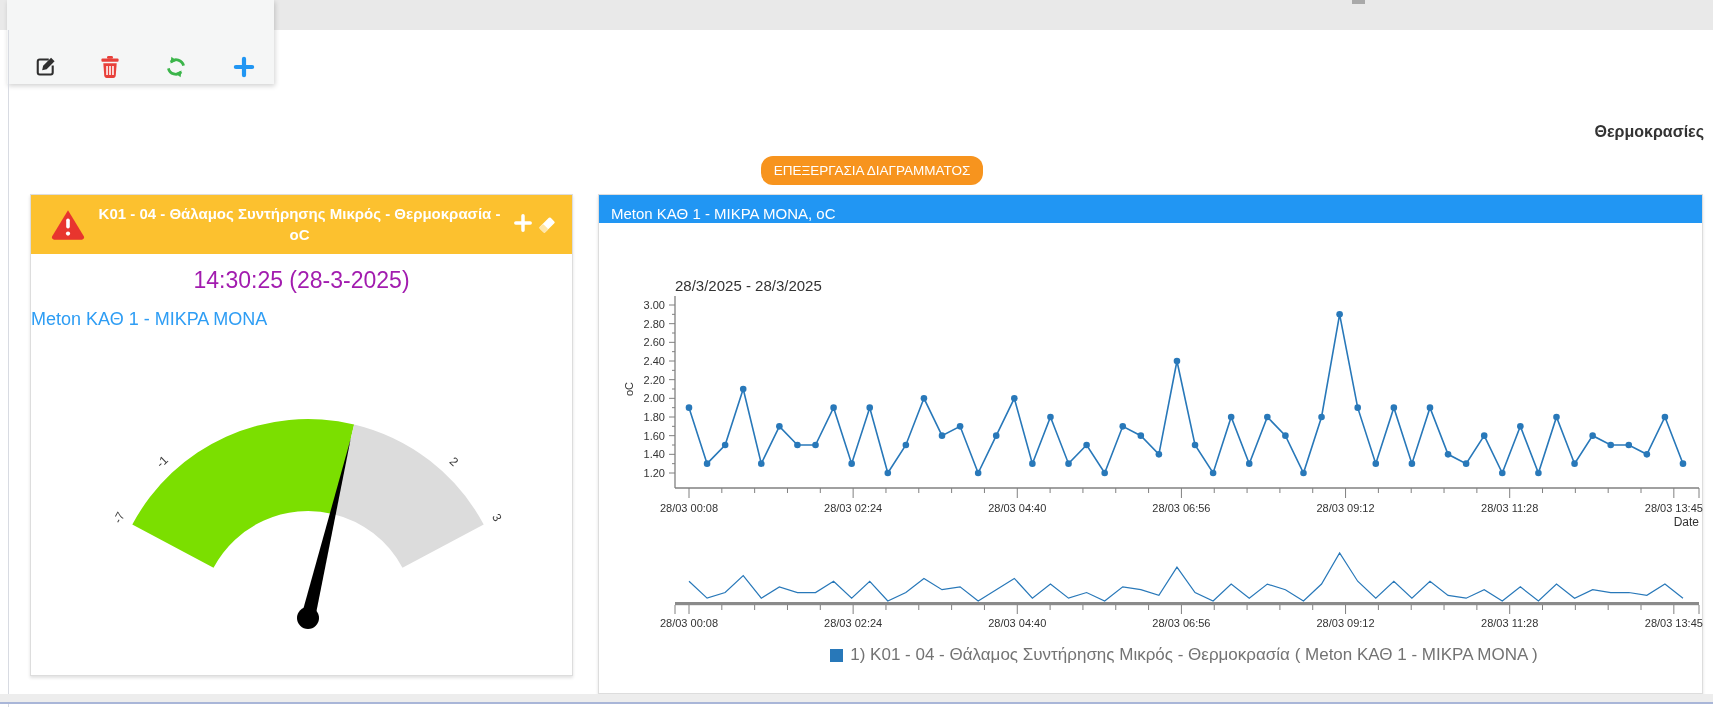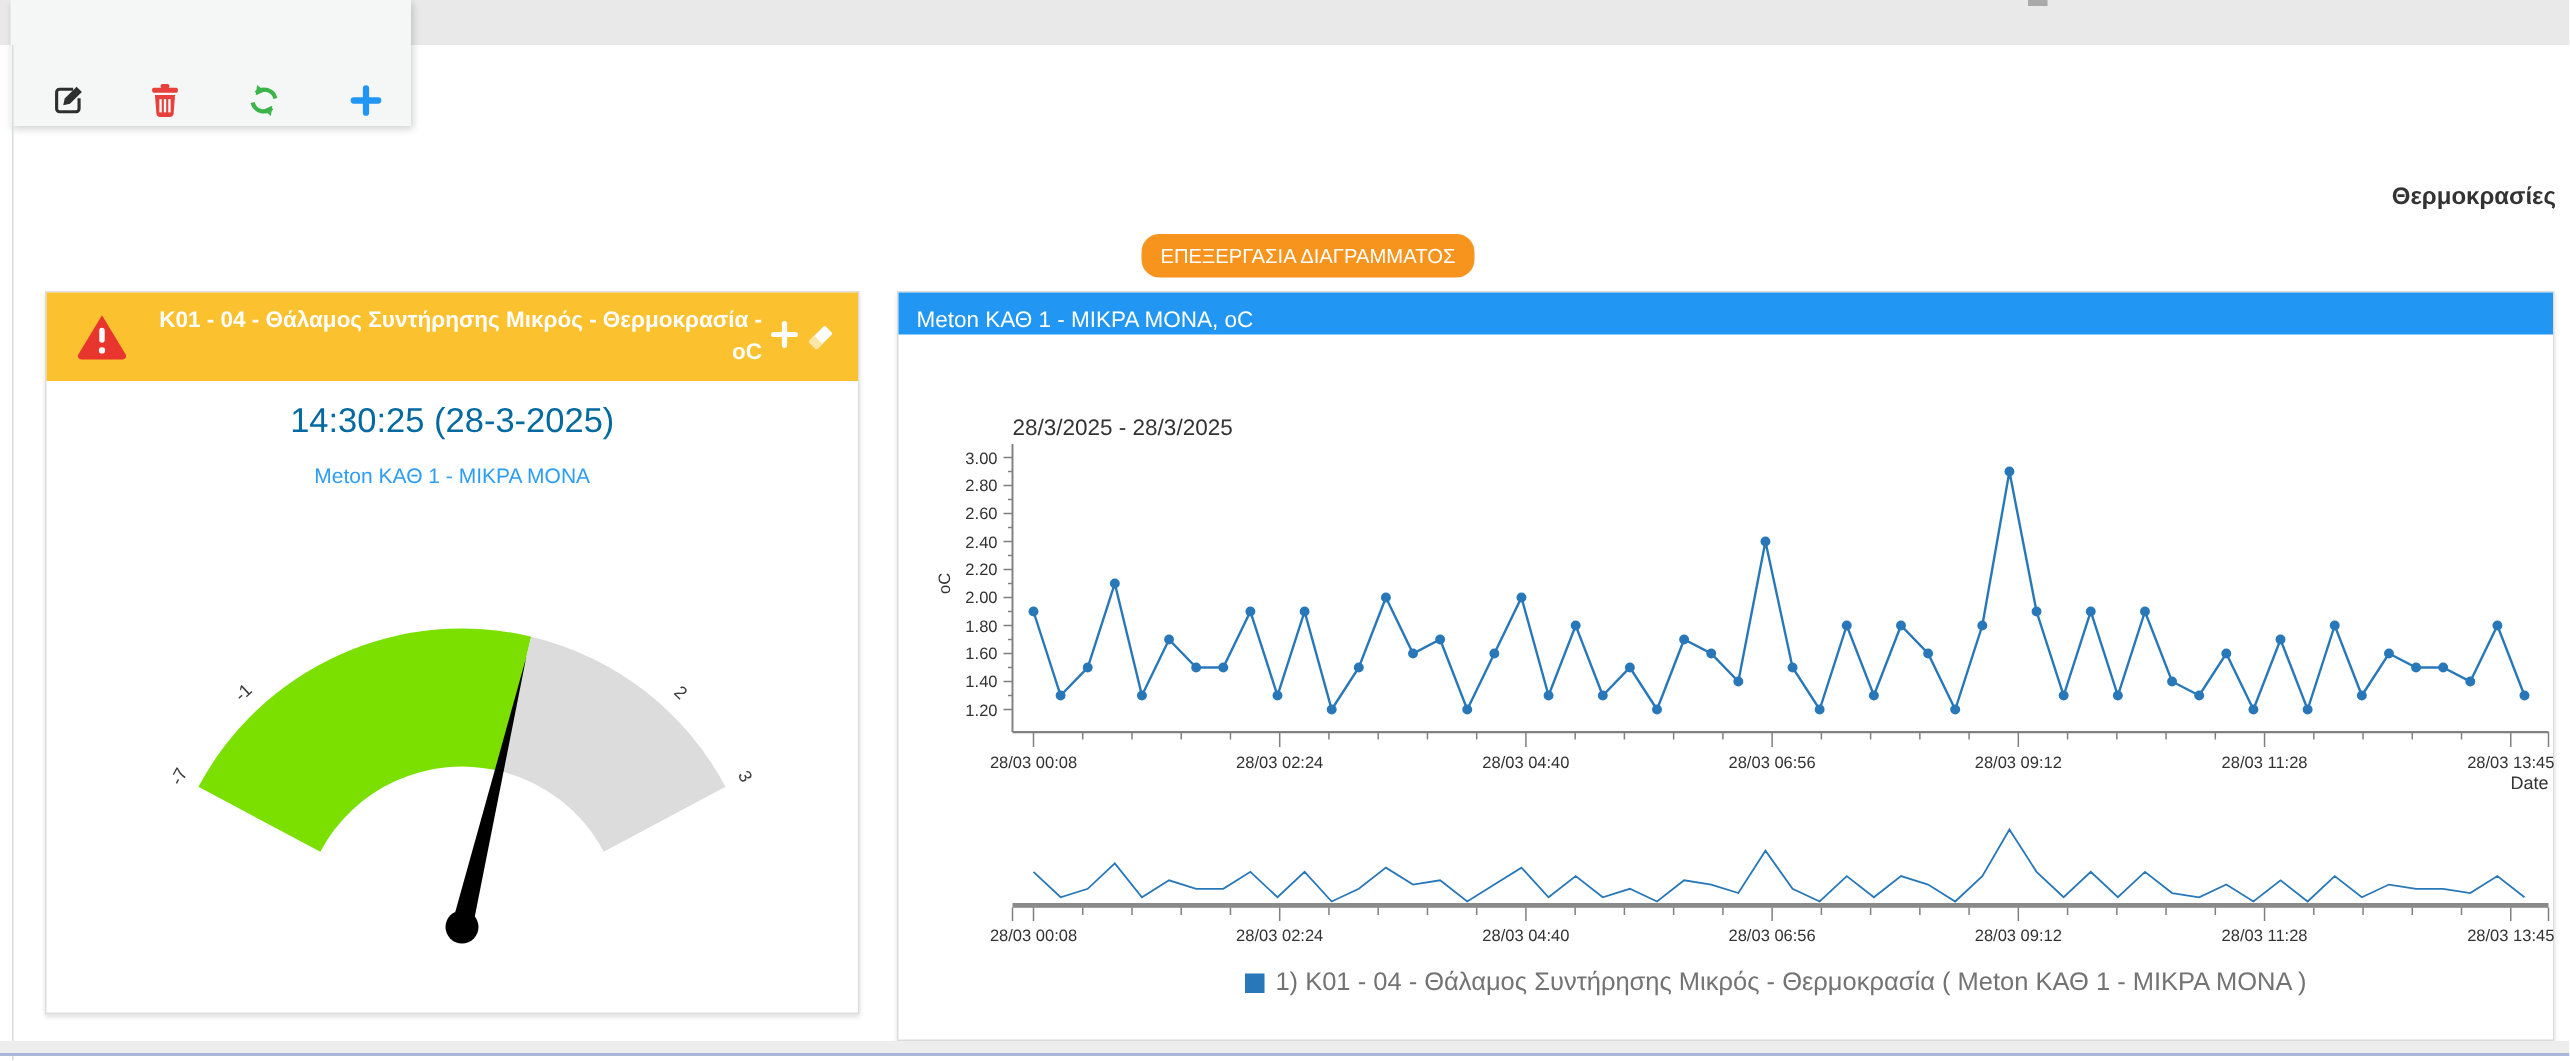--- a/index.html
+++ b/index.html
@@ -21,27 +21,27 @@
   #page-title{left:40px;top:123px;width:1664px;text-align:right;font-size:16px;
               font-weight:bold;color:#333;}
   #edit-btn-wrap{left:40px;top:156px;width:1664px;text-align:center;}
   #edit-chart-button{display:inline-block;background:#f7941e;color:#fff;font-size:13.5px;
                      padding:7px 13px;border-radius:12px;border:none;cursor:pointer;
                      font-family:"Liberation Sans",sans-serif;}
   
   #gauge-card{left:30px;top:194px;width:543px;height:482px;background:#fff;
               border:1px solid #ddd;box-shadow:0 2px 3px rgba(0,0,0,.12);box-sizing:border-box;}
   #gauge-card-header{display:flex;align-items:center;height:59px;background:#fcc12f;color:#fff;}
-  #gauge-card-title{flex:1;text-align:right;font-size:15px;font-weight:bold;line-height:1.35;
+  #gauge-card-title{flex:1;text-align:center;font-size:15px;font-weight:bold;line-height:1.35;
                     padding:0 6px;}
   .hdr-icon{width:22px;height:22px;cursor:pointer;flex:none;}
   #warning-icon{width:34px;height:33px;margin-left:20px;flex:none;}
   #gauge-value{text-align:center;font-size:24px;color:#404040;margin-top:28px;}
-  #gauge-timestamp{text-align:center;font-size:23px;color:#0369a1;margin-top:13px;}
-  #gauge-sensor-link{text-align:center;font-size:14px;color:#2e9df4;margin-top:15px;cursor:pointer;}
+  #gauge-timestamp{text-align:center;font-size:23px;color:#a21caf;margin-top:13px;}
+  #gauge-sensor-link{font-size:18px;color:#2e9df4;margin-top:15px;cursor:pointer;}
   #gauge-svg{position:absolute;left:0;top:221px;}
   .gauge-tick{font-size:12px;fill:#3d3d3d;}
   
   #chart-card{left:598px;top:194px;width:1105px;height:500px;background:#fff;
               border:1px solid #ddd;box-shadow:0 2px 3px rgba(0,0,0,.12);box-sizing:border-box;}
   #chart-card-header{height:28px;background:#2196f3;color:#fff;font-size:15px;
                      line-height:38px;padding-left:12px;}
   #chart-title{position:absolute;left:76px;top:82px;width:1018px;text-align:left;
                font-size:15px;color:#333;}
   #chart-svg{position:absolute;left:0;top:38px;}

